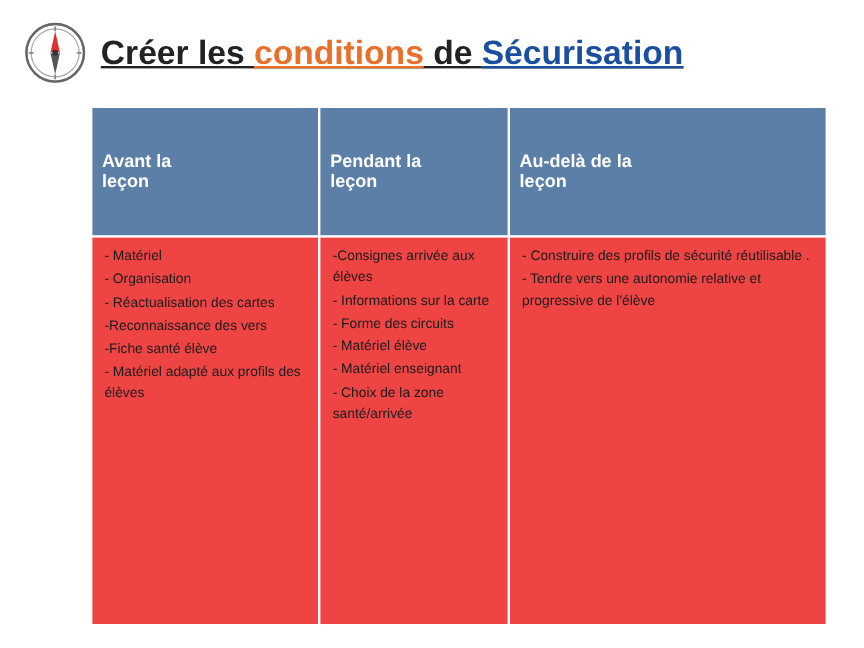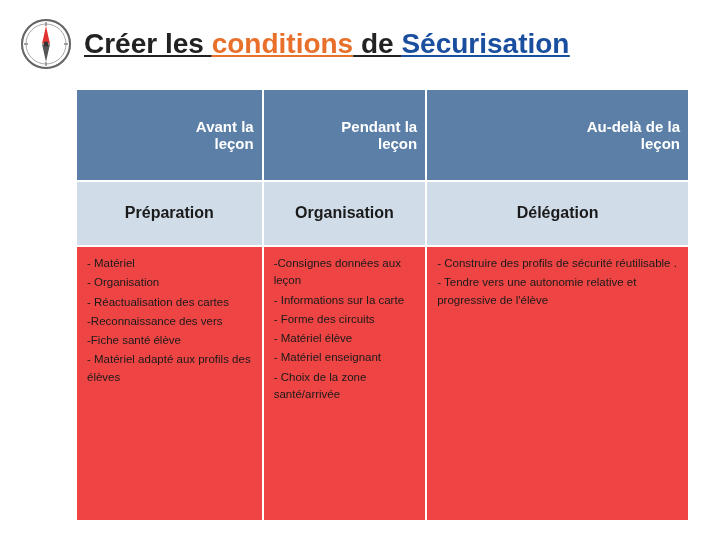--- a/index.html
+++ b/index.html
@@ -58,21 +58,21 @@
       width: 100%;
       border-collapse: collapse;
       height: 100%;
     }
 
     .header-row td {
       background: #5b7fa6;
       color: #fff;
       font-weight: bold;
       font-size: 15px;
-      text-align: right;
+      text-align: left;
       padding: 10px 8px;
       border: 2px solid #fff;
       vertical-align: middle;
     }
 
     .label-row td {
       background: #d0dce8;
       font-weight: bold;
       font-size: 16px;
       text-align: center;
@@ -132,42 +132,31 @@
           <td>
             <span>Avant la<br>leçon</span>
           </td>
           <td>
             <span>Pendant la<br>leçon</span>
           </td>
           <td>
             <span>Au-delà de la<br>leçon</span>
           </td>
         </tr>
-        <tr class="label-row">
-          <td>
-            <span>Préparation</span>
-          </td>
-          <td>
-            <span>Organisation</span>
-          </td>
-          <td>
-            <span>Délégation</span>
-          </td>
-        </tr>
         <tr class="content-row">
           <td>
             <p>- Matériel</p>
             <p>- Organisation</p>
             <p>- Réactualisation des cartes</p>
             <p>-Reconnaissance des vers</p>
             <p>-Fiche santé élève</p>
             <p>- Matériel adapté aux profils des élèves</p>
           </td>
           <td>
-            <p>-Consignes données aux leçon</p>
+            <p>-Consignes arrivée aux élèves</p>
             <p>- Informations sur la carte</p>
             <p>- Forme des circuits</p>
             <p>- Matériel élève</p>
             <p>- Matériel enseignant</p>
             <p>- Choix de la zone santé/arrivée</p>
           </td>
           <td>
             <p>- Construire des profils de sécurité réutilisable .</p>
             <p>- Tendre vers une autonomie relative et progressive de l'élève</p>
           </td>

